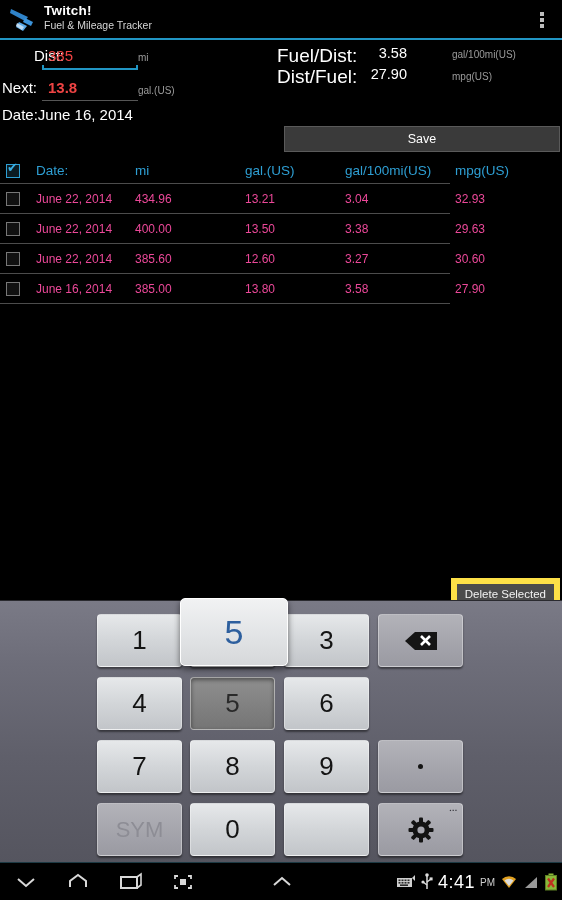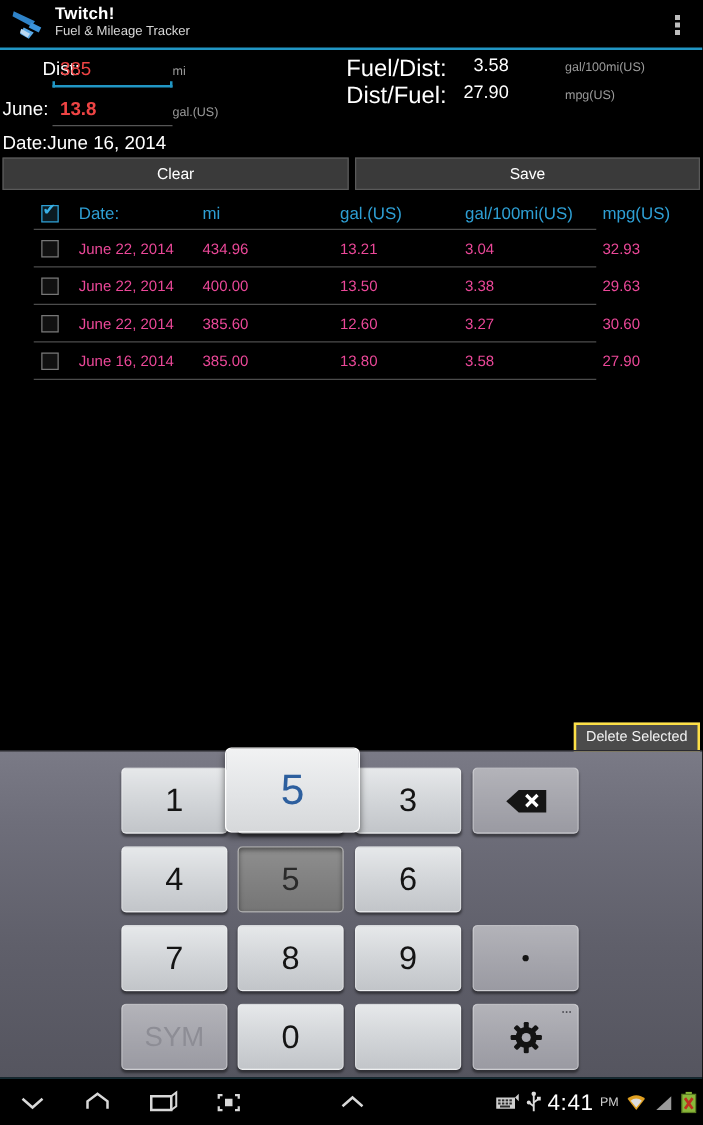--- a/index.html
+++ b/index.html
@@ -70,21 +70,20 @@
     display:flex; align-items:center; justify-content:center;
   }
   .btn-clear { left:2px; width:277px; }
   .btn-save  { left:284px; width:276px; }
 
   
   .tbl { position:absolute; left:0; top:158px; width:562px; }
   .trow {
     position:relative; height:30px; width:450px;
     border-bottom:1px solid #4c4c4c;
-    margin-left:27px;
   }
   .trow.hdr { border-bottom:1px solid #4c4c4c; height:26px; }
   .cell { position:absolute; top:0; height:100%; display:flex; align-items:center; font-size:12px; color:#ec4899; }
   .hdr .cell { color:#2e9fd4; font-size:13.5px; }
   .cb {
     position:absolute; left:6px; top:50%; transform:translateY(-50%);
     width:14px; height:14px; border:1.5px solid #777; background:#111;
   }
   .cb.checked { border-color:#2e9fd4; background:#0b1b22; }
   .cb.checked:after {
@@ -93,21 +92,21 @@
   }
   .c-date { left:36px; }
   .c-mi   { left:135px; }
   .c-gal  { left:245px; }
   .c-g100 { left:345px; }
   .c-mpg  { left:455px; }
 
   
   .del-sel {
     position:absolute; right:2px; top:578px;
-    background:#4b4b4b; border:2px solid #fde047;
+    background:#4b4b4b; border:6px solid #fde047;
     color:#f2f2f2; font-size:11.5px;
     padding:4px 8px;
   }
 
   
   .kb {
     position:absolute; left:0; top:600px; width:562px; height:262px;
     background:linear-gradient(180deg,#7a7a86 0%,#6e6e7a 22%,#5f5f6a 60%,#55555f 100%);
     border-top:1px solid #2a2a2f;
   }
@@ -181,37 +180,36 @@
     </div>
   </div>
   <div class="ab-underline"></div>
 
   <div class="form">
     <div class="lbl" style="left:2px; top:7px;margin-left:32px;">Dist:</div>
     <div class="field" style="left:44px; top:7px; width:86px;">385</div>
     <div class="fieldline focused" style="left:42px; top:28px; width:96px;"></div>
     <div class="unit" style="left:138px; top:12px;">mi</div>
 
-    <div class="lbl" style="left:2px; top:39px;">June:</div>
+    <div class="lbl" style="left:2px; top:39px;">Next:</div>
     <div class="field" style="left:44px; top:39px; width:86px;font-weight:bold;">13.8</div>
     <div class="fieldline idle" style="left:42px; top:60px; width:96px;"></div>
     <div class="unit" style="left:138px; top:45px;">gal.(US)</div>
 
     <div class="calc" style="left:277px; top:5px;">Fuel/Dist:</div>
     <div class="calcval" style="left:355px; top:5px; width:52px;">3.58</div>
     <div class="calcunit" style="left:452px; top:9px;">gal/100mi(US)</div>
 
     <div class="calc" style="left:277px; top:26px;">Dist/Fuel:</div>
     <div class="calcval" style="left:355px; top:26px; width:52px;">27.90</div>
     <div class="calcunit" style="left:452px; top:31px;">mpg(US)</div>
   </div>
 
   <div class="dateline">Date:June 16, 2014</div>
 
-  <div class="btn btn-clear">Clear</div>
   <div class="btn btn-save">Save</div>
 
   <div class="tbl">
     <div class="trow hdr">
       <div class="cb checked"></div>
       <div class="cell c-date">Date:</div>
       <div class="cell c-mi">mi</div>
       <div class="cell c-gal">gal.(US)</div>
       <div class="cell c-g100">gal/100mi(US)</div>
       <div class="cell c-mpg">mpg(US)</div>

